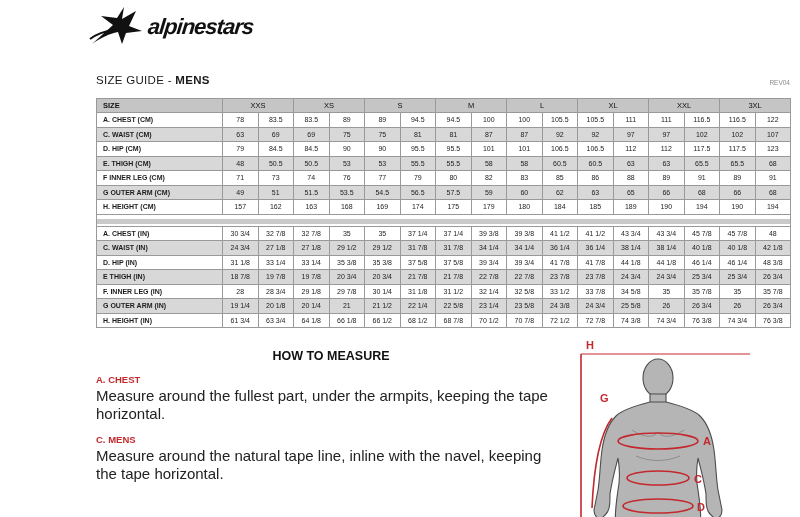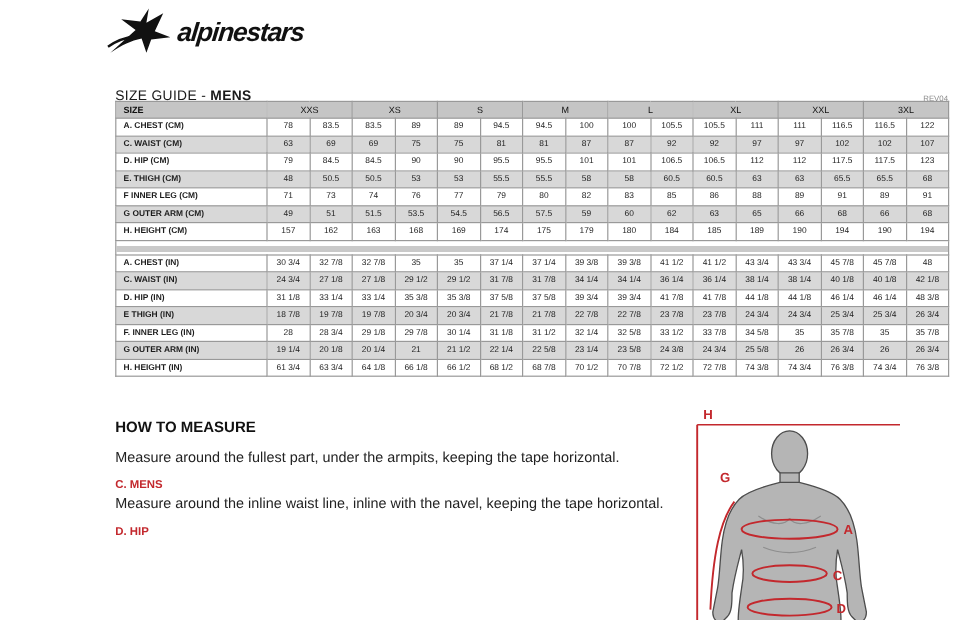--- a/index.html
+++ b/index.html
@@ -20,43 +20,43 @@
   
   .title-row {
     position:absolute; left:96px; top:74px; width:694px;
     display:flex; justify-content:space-between; align-items:flex-end;
   }
   .page-title { font-size:11.5px; color:#1a1a1a; letter-spacing:.3px; }
   .page-title .bold { font-weight:700; }
   .revision { font-size:6.5px; color:#8a8a8a; }
 
   
-  .table-wrap { position:absolute; left:96px; top:84px; }
+  .table-wrap { position:absolute; left:96px; top:98px; }
   table.size-table {
     border-collapse:collapse; table-layout:fixed; width:694px;
     font-size:7px; line-height:1;
   }
   .size-table th, .size-table td {
     border:1px solid #999; padding:0 2px; height:14.5px; text-align:center;
     overflow:hidden; white-space:nowrap; color:#1c1c1c; background:#fff;
   }
   .size-table thead th {
     background:#c5c5c5; font-weight:400; font-size:7.5px; height:14px; color:#111;
   }
   .size-table .label-col { text-align:left; padding-left:6px; font-weight:700; }
   .size-table tr.shaded th, .size-table tr.shaded td { background:#d8d8d8; }
   .size-table tr.sep-row td { height:12px; padding:0; border:1px solid #999; background:#fff; }
   .sep-band { height:5px; background:#c9c9c9; margin:3px 0 0 0; }
 
   
   .howto { position:absolute; left:96px; top:349px; width:470px; }
-  .howto-heading { font-size:12.5px; font-weight:700; color:#111; margin-bottom:2px; }
+  .howto-heading { font-size:12.5px; font-weight:700; color:#111; margin-bottom:2px;text-align:center; }
   .measure-section { margin-top:11px; }
   .measure-label { font-size:9.5px; font-weight:700; color:#c3282d; }
-  .measure-text { font-size:12px; color:#222; margin-top:2px; line-height:1.2; }
+  .measure-text { font-size:15px; color:#222; margin-top:2px; line-height:1.2; }
 
   
   .diagram { position:absolute; left:566px; top:338px; width:200px; height:179px; overflow:hidden; }
   .diagram svg { display:block; }
   .diag-label { font:700 11px "Liberation Sans", sans-serif; fill:#c3282d; }
 </style>
 </head>
 <body>
 
 <div class="logo">
@@ -383,28 +383,28 @@
           <td>76 3/8</td>
         </tr>
       </tbody>
   </table>
 </div>
 
 <div class="howto">
   <div class="howto-heading">HOW TO MEASURE</div>
 
   <div class="measure-section">
+    <div class="measure-label">A. CHEST</div>
     <div class="measure-text">Measure around the fullest part, under the armpits, keeping the tape horizontal.</div>
   </div>
   <div class="measure-section">
     <div class="measure-label">C. MENS</div>
-    <div class="measure-text">Measure around the inline waist line, inline with the navel, keeping the tape horizontal.</div>
+    <div class="measure-text">Measure around the natural tape line, inline with the navel, keeping the tape horizontal.</div>
   </div>
   <div class="measure-section">
-    <div class="measure-label">D. HIP</div>
   </div>
   <div class="measure-section">
   </div>
 </div>
 
 <div class="diagram">
   <svg width="200" height="230" viewBox="0 0 200 230">
 
     <line x1="15" y1="16" x2="15" y2="230" stroke="#c3282d" stroke-width="1.6"></line>
     <line x1="15" y1="16" x2="184" y2="16" stroke="#c3282d" stroke-width="1.2"></line>

